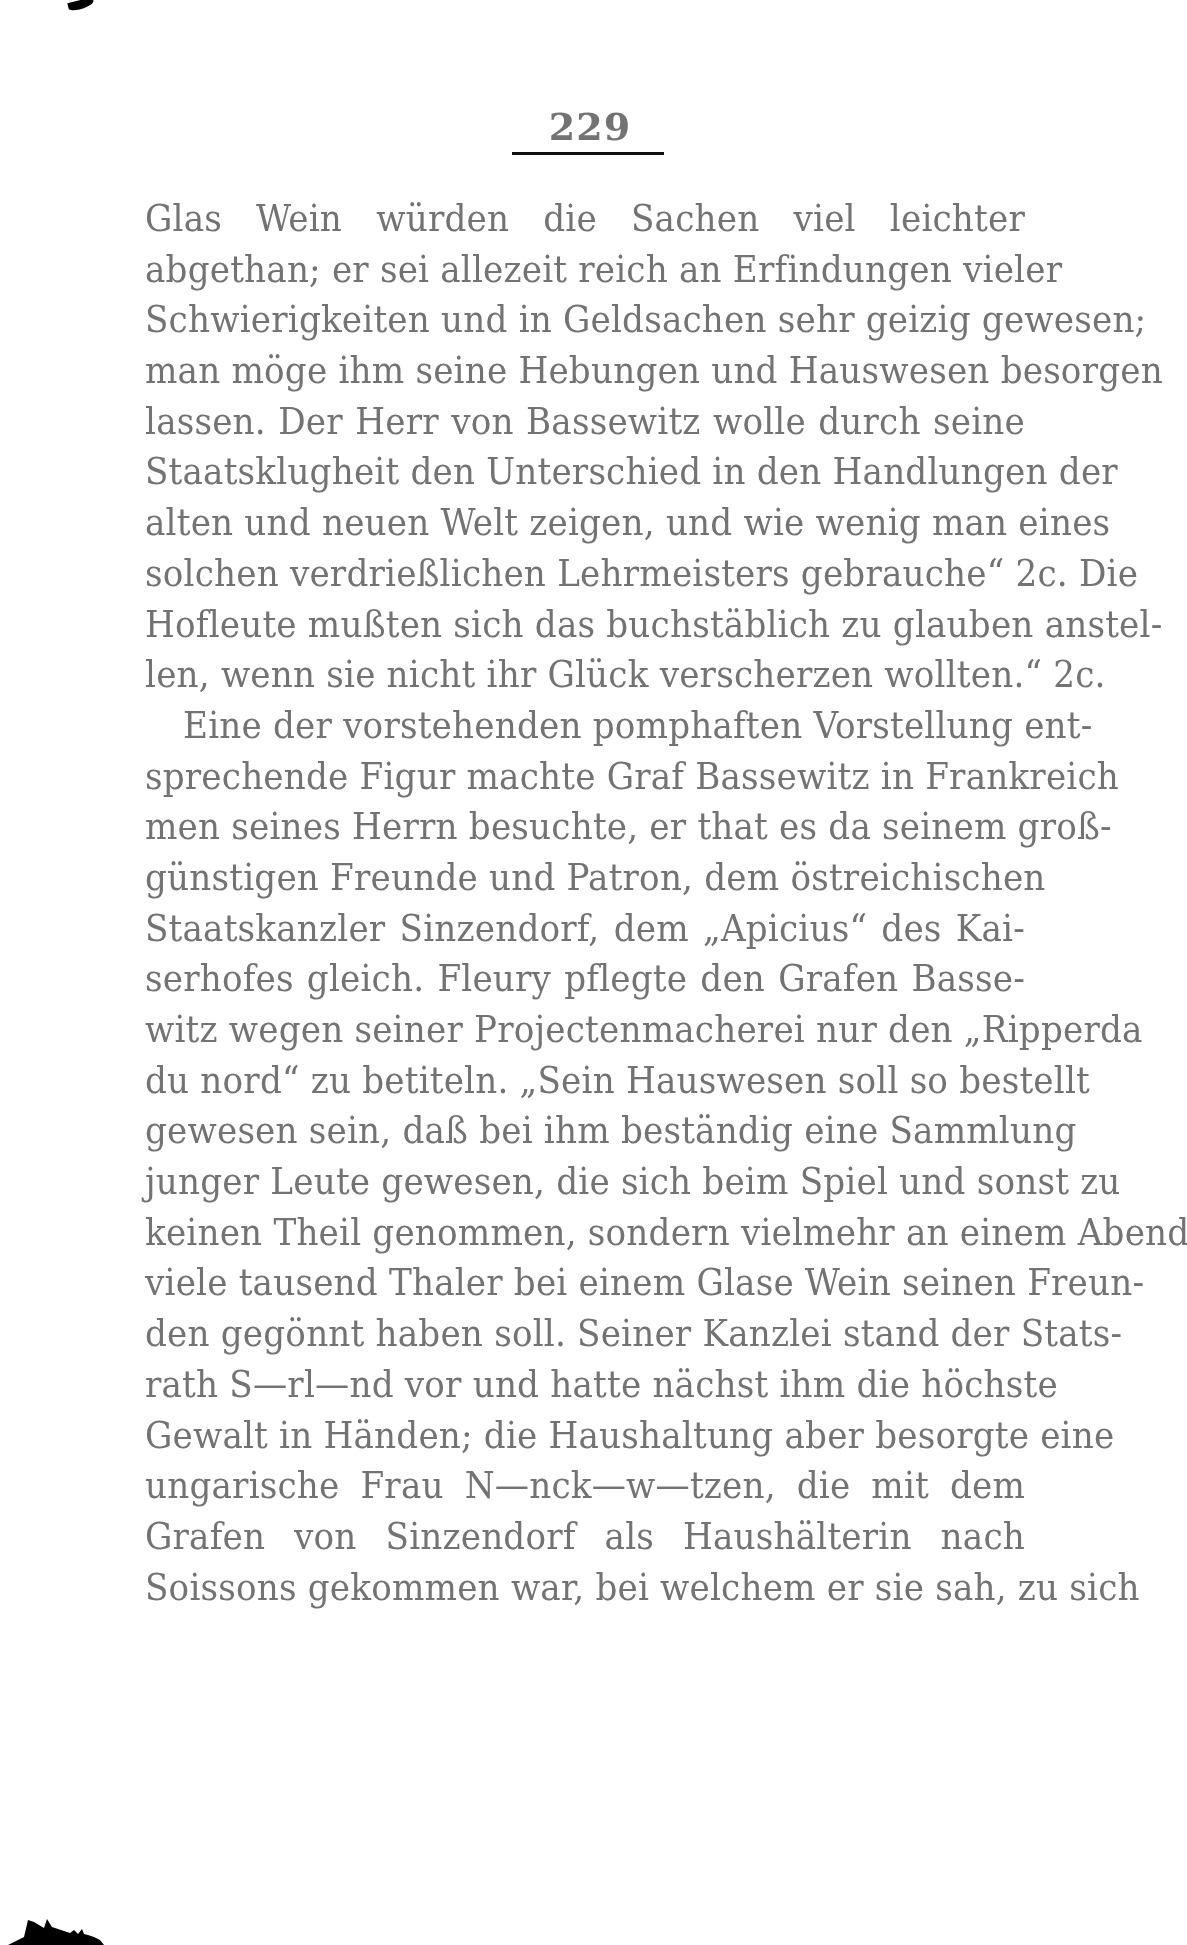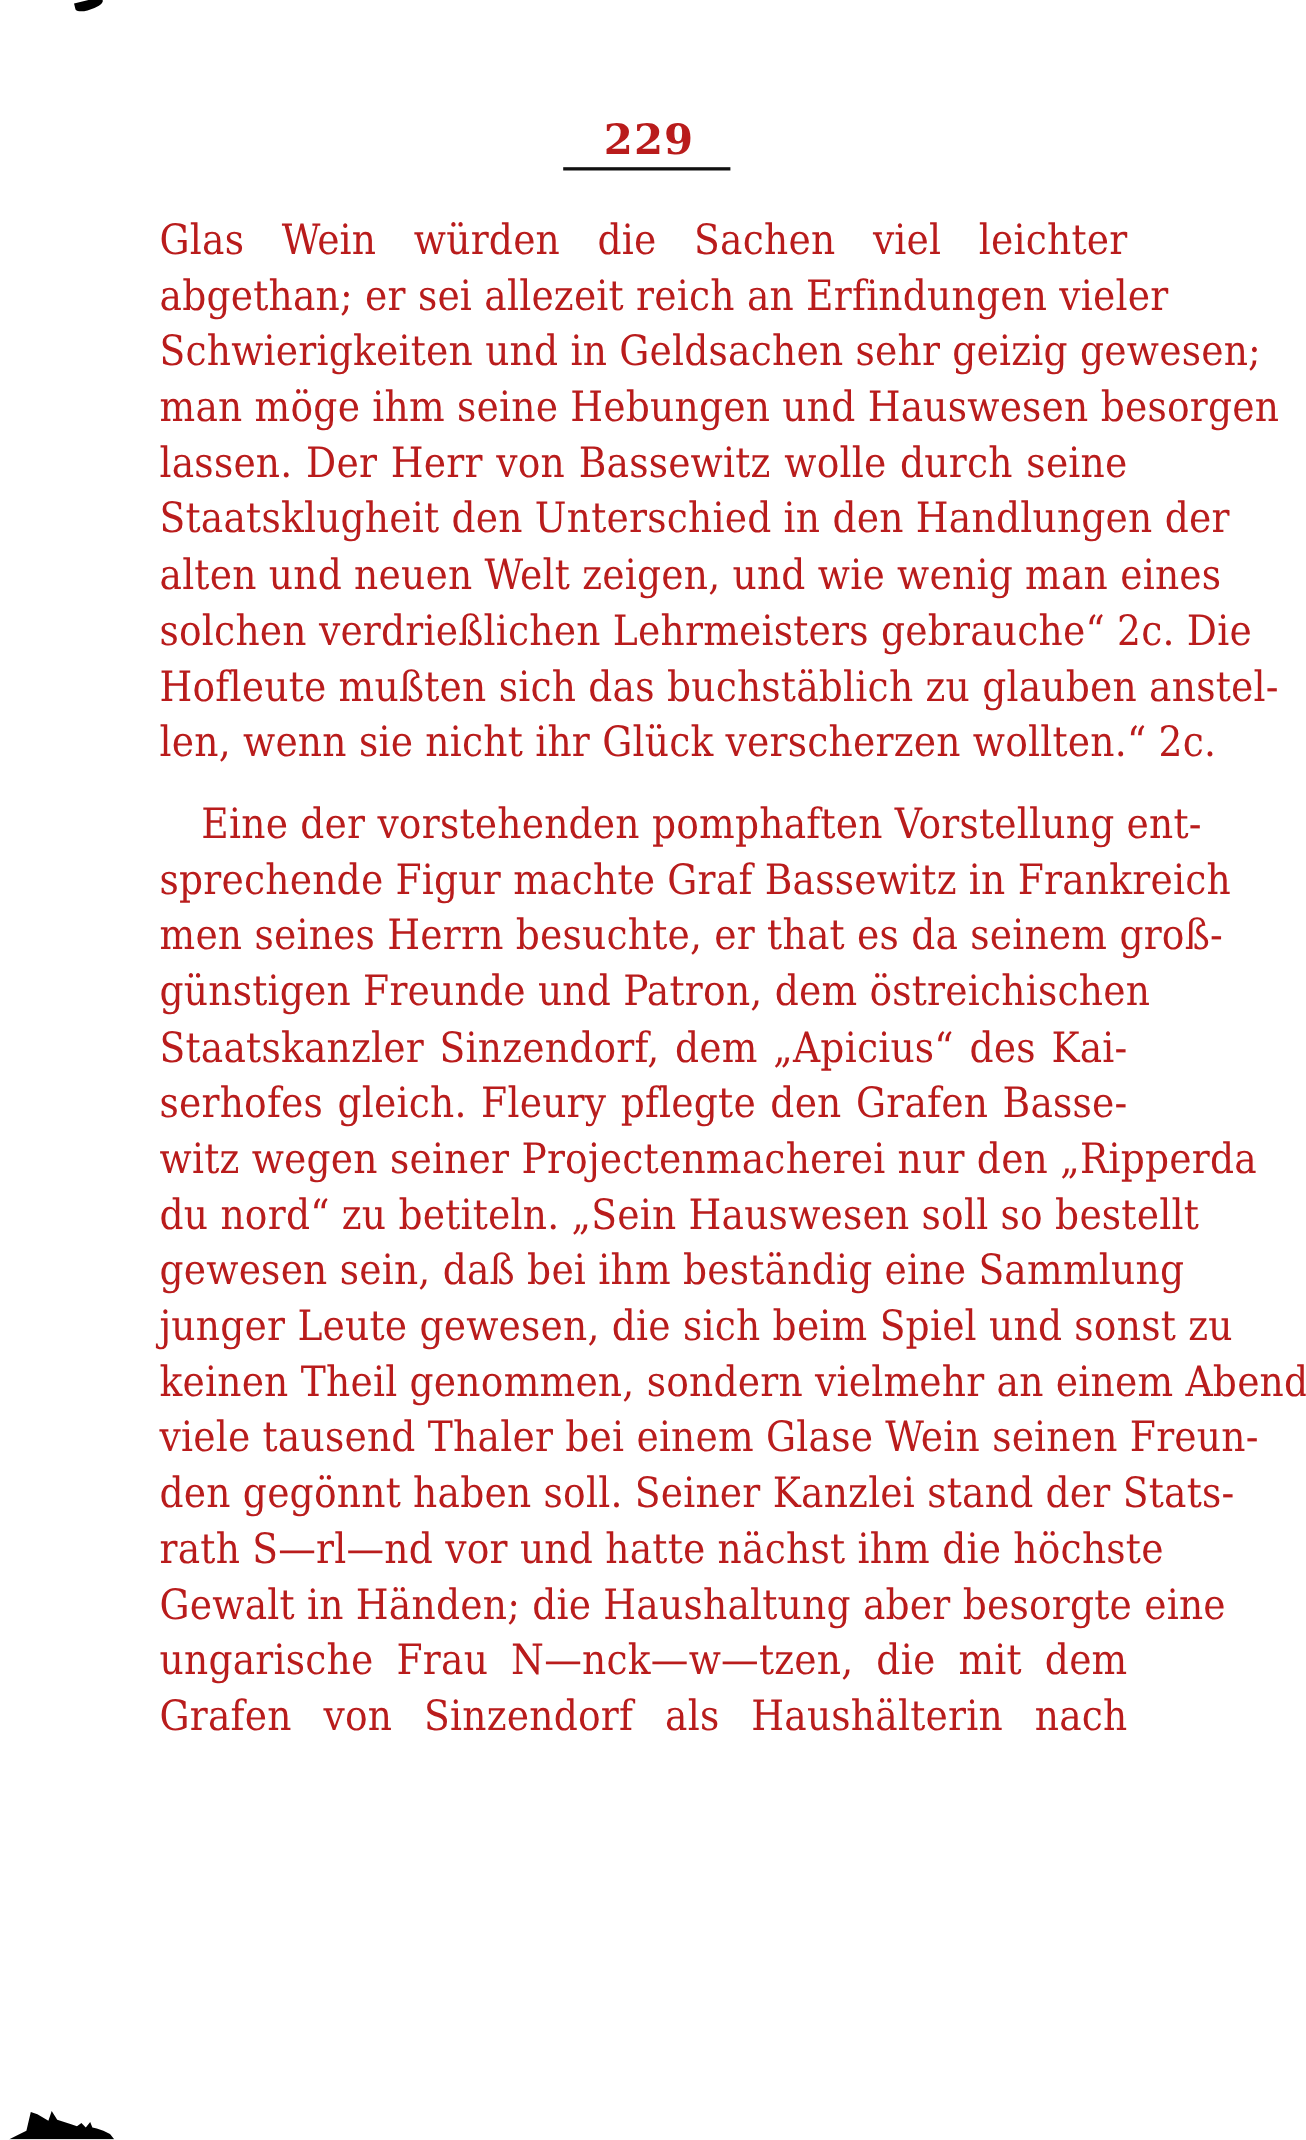--- a/index.html
+++ b/index.html
@@ -1,19 +1,19 @@
 <!DOCTYPE html>
 <html><head>
 <meta charset="utf-8">
 <style>
   html, body { margin: 0; padding: 0; background: #ffffff; }
   body { width: 1187px; height: 1945px; position: relative; overflow: hidden; }
   .page {
     position: absolute; left: 0; top: 0; width: 1187px; height: 1773px;
-    background: #ffffff; color: #b91c1c;
+    background: #ffffff; color: #737373;
   }
   .scan-mark-top {
     position: absolute; left: 68px; top: 0; width: 26px; height: 9px;
     background: #000; border-radius: 0 0 60% 40%; transform: rotate(-14deg);
   }
   .scan-mark-bottom {
     position: absolute; left: 4px; top: 1918px; width: 100px; height: 27px;
   }
   .page-number {
     position: absolute; left: 540px; top: 104px; width: 100px; text-align: center;
@@ -25,21 +25,21 @@
   .text-column {
     position: absolute; left: 145px; top: 193px; width: 880px;
   }
   .line {
     height: 50.7px; line-height: 50.7px; white-space: nowrap;
     font-family: "DejaVu Serif", serif; font-size: 38px;
     text-align: justify; text-align-last: justify;
     font-stretch: condensed; letter-spacing: 0.2px;
   }
   .line.last { text-align-last: justify; }
-  .line.indent { padding-left: 38px; margin-top: 24px; }
+  .line.indent { padding-left: 38px; }
 </style>
 </head>
 <body>
 
 <div class="page">
   <div class="scan-mark-top"></div>
 
   <div class="page-number">229</div>
   <div class="header-rule"></div>
 
@@ -64,18 +64,19 @@
     <div class="line">du nord“ zu betiteln. „Sein Hauswesen soll so bestellt</div>
     <div class="line">gewesen sein, daß bei ihm beständig eine Sammlung</div>
     <div class="line">junger Leute gewesen, die sich beim Spiel und sonst zu</div>
     <div class="line">keinen Theil genommen, sondern vielmehr an einem Abende</div>
     <div class="line">viele tausend Thaler bei einem Glase Wein seinen Freun-</div>
     <div class="line">den gegönnt haben soll. Seiner Kanzlei stand der Stats-</div>
     <div class="line">rath S—rl—nd vor und hatte nächst ihm die höchste</div>
     <div class="line">Gewalt in Händen; die Haushaltung aber besorgte eine</div>
     <div class="line">ungarische Frau N—nck—w—tzen, die mit dem</div>
     <div class="line">Grafen von Sinzendorf als Haushälterin nach</div>
+    <div class="line last">Soissons gekommen war, bei welchem er sie sah, zu sich</div>
   </div>
 
   <svg class="scan-mark-bottom" viewBox="0 0 100 27" preserveAspectRatio="none">
     <path d="M4 27 L14 22 L20 19 L24 2 L30 4 L40 10 L43 1 L48 9 L60 13 L66 15 L70 12 L74 16 L78 11 L80 16 L84 17 L90 19 L96 22 L100 27 Z" fill="#000"></path>
   </svg>
 </div>
 
 </body></html>

